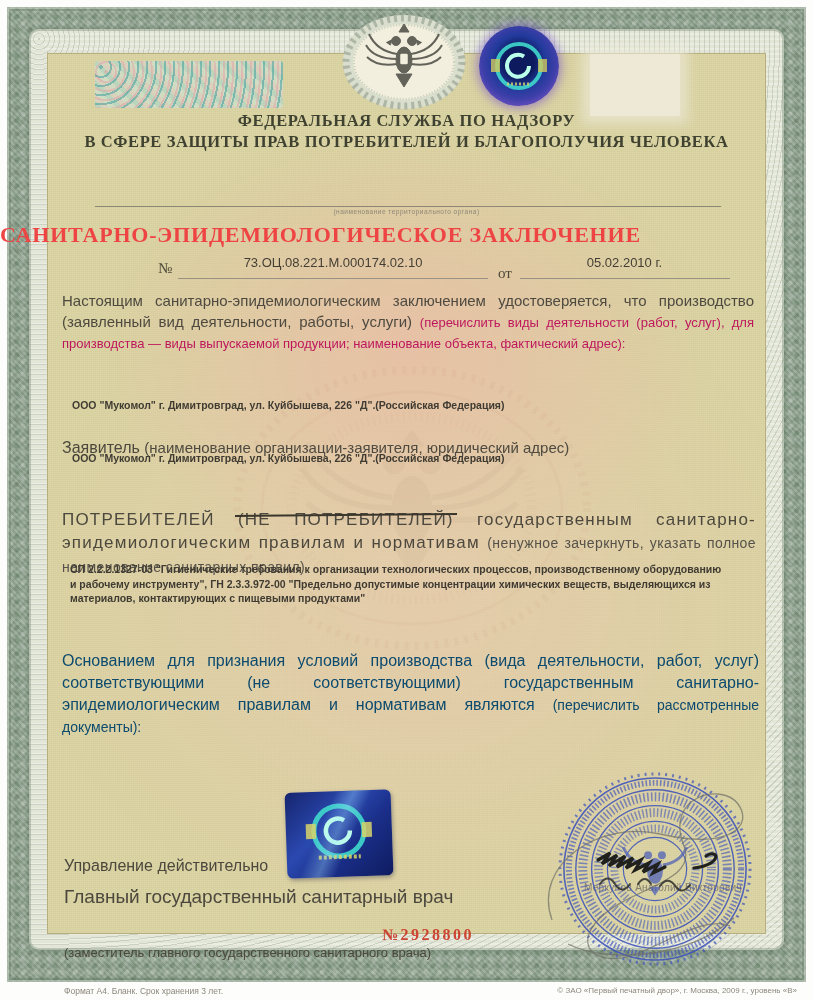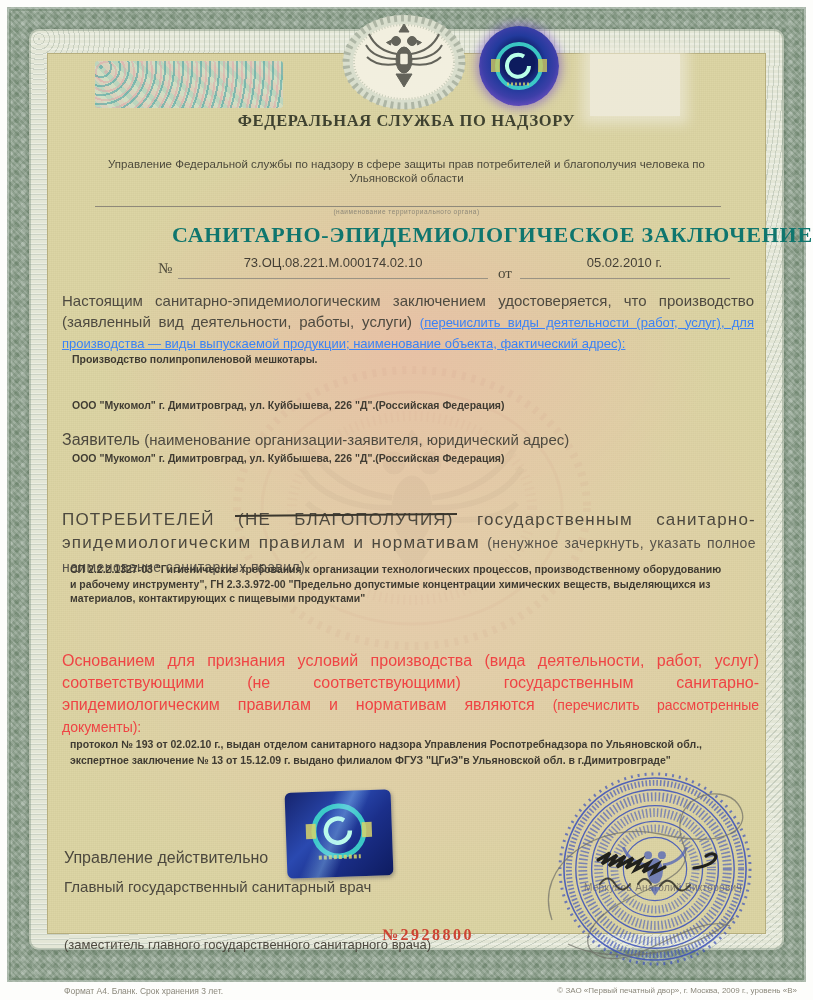--- a/index.html
+++ b/index.html
@@ -49,34 +49,34 @@
 
   
   .org-rule{position:absolute;left:95px;right:92px;top:206px;border-bottom:1px solid #8f897a;}
   .fill-line{position:absolute;border-bottom:1px solid #9a9384;}
 
   
   .h1,.h2{position:absolute;left:0;right:0;text-align:center;
     font-family:"Liberation Serif",serif;font-weight:bold;color:#3f4230;font-size:16.5px;letter-spacing:.6px;}
   .org{position:absolute;left:90px;right:90px;text-align:center;color:#4d4a3c;font-size:11.5px;line-height:14px;}
   .cap{position:absolute;left:0;right:0;text-align:center;color:#8e8878;font-size:6.5px;letter-spacing:.5px;}
-  .doc-title{position:absolute;left:0;right:0;text-align:right;
-    font-family:"Liberation Serif",serif;font-weight:bold;color:#0f766e;font-size:22px;letter-spacing:.8px;}
+  .doc-title{position:absolute;left:0;right:0;text-align:left;
+    font-family:"Liberation Serif",serif;font-weight:bold;color:#ef4444;font-size:22px;letter-spacing:.8px;}
   .numlab{position:absolute;font-family:"Liberation Serif",serif;color:#4c4839;font-size:15px;}
   .numval{position:absolute;text-align:center;color:#443f35;font-size:13px;}
   .para{position:absolute;color:#4e4a40;font-size:15px;line-height:20.5px;text-align:justify;}
-  .para .note{font-size:13px;color:#3b82f6;text-decoration:underline;}
+  .para .note{font-size:13px;color:#be185d;}
   .typed{position:absolute;color:#3f3b32;font-weight:bold;font-size:10.5px;line-height:14.5px;}
   .big-para{position:absolute;color:#4c483e;font-size:17px;line-height:23px;letter-spacing:1.2px;text-align:justify;}
   .big-para .note{font-size:14px;letter-spacing:.4px;color:#56524a;}
   .struck{position:relative;}
   .struck::after{content:"";position:absolute;left:-3px;right:-3px;top:4px;height:1.6px;background:#3a362c;transform:rotate(-.5deg);}
-  .basis{position:absolute;color:#ef4444;font-size:16px;line-height:22px;text-align:justify;}
+  .basis{position:absolute;color:#0c4a6e;font-size:16px;line-height:22px;text-align:justify;}
   .basis .note{font-size:14px;}
-  .plain{position:absolute;color:#4c483e;font-size:16px;}
+  .plain{position:absolute;color:#4c483e;font-size:16px;margin-top:8px;}
   .signer{position:absolute;color:#837d6e;font-size:10px;letter-spacing:.3px;}
   .rednum{position:absolute;font-family:"Liberation Serif",serif;font-weight:bold;color:#cc4433;
     font-size:16px;letter-spacing:2.5px;}
   .fineprint{position:absolute;color:#8b887b;font-size:8.5px;z-index:12;}
 
   
   .sticker{position:absolute;left:286px;top:791px;width:106px;height:86px;border-radius:6px;transform:rotate(-2deg);
     background:linear-gradient(135deg,#16246e 0%,#2a49b0 38%,#1b2f8a 62%,#0e1c60 100%);
     box-shadow:1px 2px 4px rgba(40,40,60,.4);z-index:6;}
   .sticker .sheen{position:absolute;inset:0;border-radius:6px;
@@ -135,63 +135,61 @@
     <svg viewBox="0 0 80 80">
       <circle cx="40" cy="40" r="22" fill="none" stroke="#3fd8cc" stroke-width="4" opacity=".9"></circle>
       <rect x="12" y="33" width="9" height="13" fill="#cfc95e" opacity=".8"></rect>
       <rect x="59" y="33" width="9" height="13" fill="#cfc95e" opacity=".8"></rect>
       <path d="M50,40 a11,11 0 1 1 -5,-9.5" fill="none" stroke="#b9ffe9" stroke-width="4"></path>
       <line x1="28" y1="58" x2="52" y2="58" stroke="#d8d46a" stroke-width="3" stroke-dasharray="2 2" opacity=".8"></line>
     </svg>
   </div>
 
   <div class="h1" style="top:111px">ФЕДЕРАЛЬНАЯ СЛУЖБА ПО НАДЗОРУ</div>
-  <div class="org" style="top:157px">Управление Федеральной службы по надзору в сфере защиты прав потребителей и благополучия человека по Ульяновской области</div>
+  <div class="h2" style="top:132px">В СФЕРЕ ЗАЩИТЫ ПРАВ ПОТРЕБИТЕЛЕЙ И БЛАГОПОЛУЧИЯ  ЧЕЛОВЕКА</div>
   <div class="org-rule"></div>
   <div class="cap" style="top:208px">(наименование территориального органа)</div>
 
   <div class="doc-title" style="top:222px">САНИТАРНО-ЭПИДЕМИОЛОГИЧЕСКОЕ ЗАКЛЮЧЕНИЕ</div>
 
   <div class="numlab" style="left:158px;top:260px">№</div>
   <div class="numval" style="left:180px;top:255px;width:306px">73.ОЦ.08.221.М.000174.02.10</div>
   <div class="fill-line" style="left:178px;top:258px;width:310px;height:20px"></div>
   <div class="numlab" style="left:498px;top:265px">от</div>
   <div class="numval" style="left:522px;top:255px;width:205px">05.02.2010 г.</div>
   <div class="fill-line" style="left:520px;top:258px;width:210px;height:20px"></div>
 
   <div class="para" style="left:62px;top:291px;width:692px">
     <span>Настоящим санитарно-эпидемиологическим заключением удостоверяется, что производство (заявленный вид деятельности, работы, услуги)</span>
     <span class="note">(перечислить виды деятельности (работ, услуг), для производства — виды выпускаемой продукции; наименование объекта, фактический адрес):</span>
   </div>
-  <div class="typed" style="left:72px;top:352px;width:660px;z-index:3">Производство полипропиленовой мешкотары.</div>
 
   <div class="typed" style="left:72px;top:398px;width:660px">ООО "Мукомол" г. Димитровград, ул. Куйбышева, 226 "Д".(Российская Федерация)</div>
 
   <div class="plain" style="left:62px;top:430px;width:692px">
     <span>Заявитель</span>
     <span class="para note" style="position:static">(наименование организации-заявителя, юридический адрес)</span>
   </div>
   <div class="typed" style="left:72px;top:451px;width:660px">ООО "Мукомол" г. Димитровград, ул. Куйбышева, 226 "Д".(Российская Федерация)</div>
 
   <div class="big-para" style="left:62px;top:508px;width:694px">
     <span>ПОТРЕБИТЕЛЕЙ</span>
-    <span class="struck">(НЕ  БЛАГОПОЛУЧИЯ)</span>
+    <span class="struck">(НЕ  ПОТРЕБИТЕЛЕЙ)</span>
     <span>государственным санитарно-эпидемиологическим правилам и нормативам</span>
     <span class="note">(ненужное зачеркнуть, указать полное наименование санитарных правил)</span>
   </div>
   <div class="typed" style="left:70px;top:562px;width:656px">СП 2.2.2.1327-03 "Гигиенические требования к организации технологических процессов, производственному оборудованию и рабочему инструменту", ГН 2.3.3.972-00 "Предельно допустимые концентрации химических веществ, выделяющихся из материалов, контактирующих с пищевыми продуктами"</div>
 
   <div class="basis" style="left:62px;top:650px;width:697px">
     <span>Основанием для признания условий производства (вида деятельности, работ, услуг) соответствующими (не соответствующими) государственным санитарно-эпидемиологическим правилам и нормативам являются</span>
     <span class="note">(перечислить рассмотренные документы):</span>
   </div>
-  <div class="typed" style="left:70px;top:737px;width:688px;line-height:15.5px">протокол № 193 от 02.02.10 г., выдан отделом санитарного надзора Управления Роспотребнадзора по Ульяновской обл., экспертное заключение № 13 от 15.12.09 г. выдано филиалом ФГУЗ "ЦГиЭ"в Ульяновской обл. в г.Димитровграде"</div>
 
   <div class="plain" style="left:64px;top:849px">Управление действительно</div>
-  <div class="plain" style="left:64px;top:878px;font-size:15px">Главный государственный санитарный врач</div>
+  <div class="plain" style="left:64px;top:878px;font-size:19px">Главный государственный санитарный врач</div>
   <div class="plain" style="left:64px;top:937px;font-size:13px">(заместитель главного государственного санитарного врача)</div>
   <div class="signer" style="left:584px;top:882px;width:175px">Меркулов Анатолий Викторович</div>
   <div class="rednum" style="left:382px;top:926px">№2928800</div>
 
   <div class="sticker">
     <svg viewBox="0 0 106 86" style="position:absolute;inset:0">
       <circle cx="53" cy="40" r="25" fill="none" stroke="#3fd8cc" stroke-width="5" opacity=".9"></circle>
       <rect x="20" y="32" width="10" height="15" fill="#d8d46a" opacity=".85"></rect>
       <rect x="76" y="32" width="10" height="15" fill="#d8d46a" opacity=".85"></rect>
       <path d="M64,40 a12,12 0 1 1 -5.5,-10.5" fill="none" stroke="#bfffe8" stroke-width="4.5"></path>

